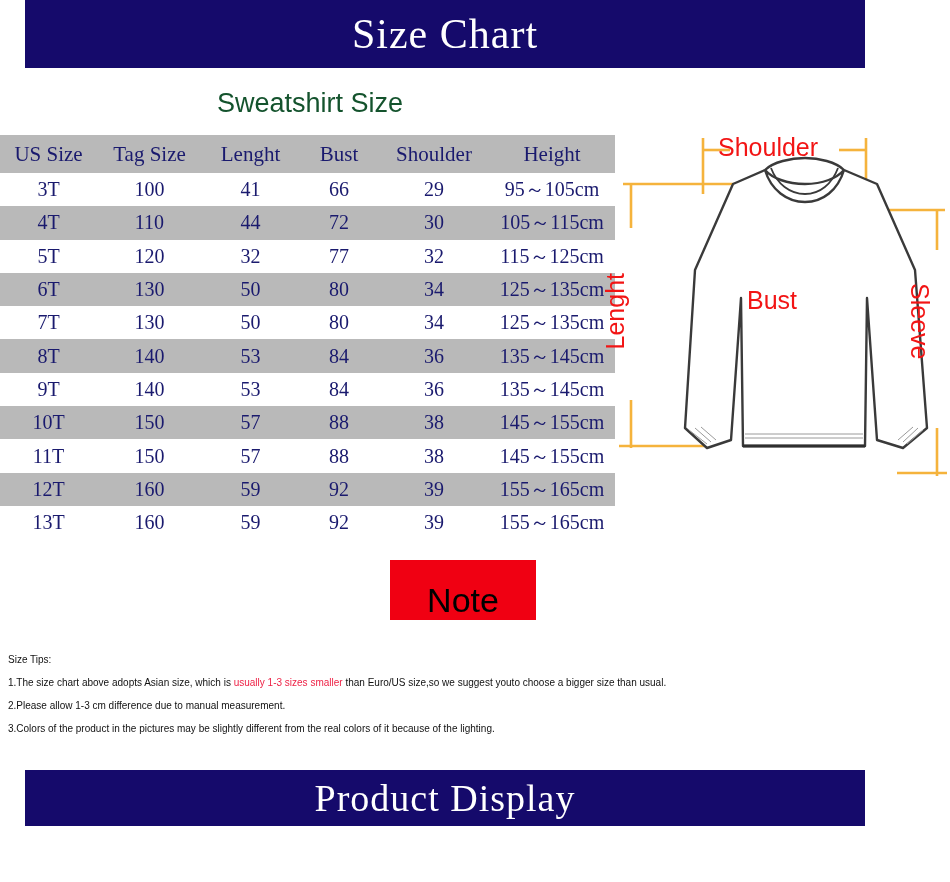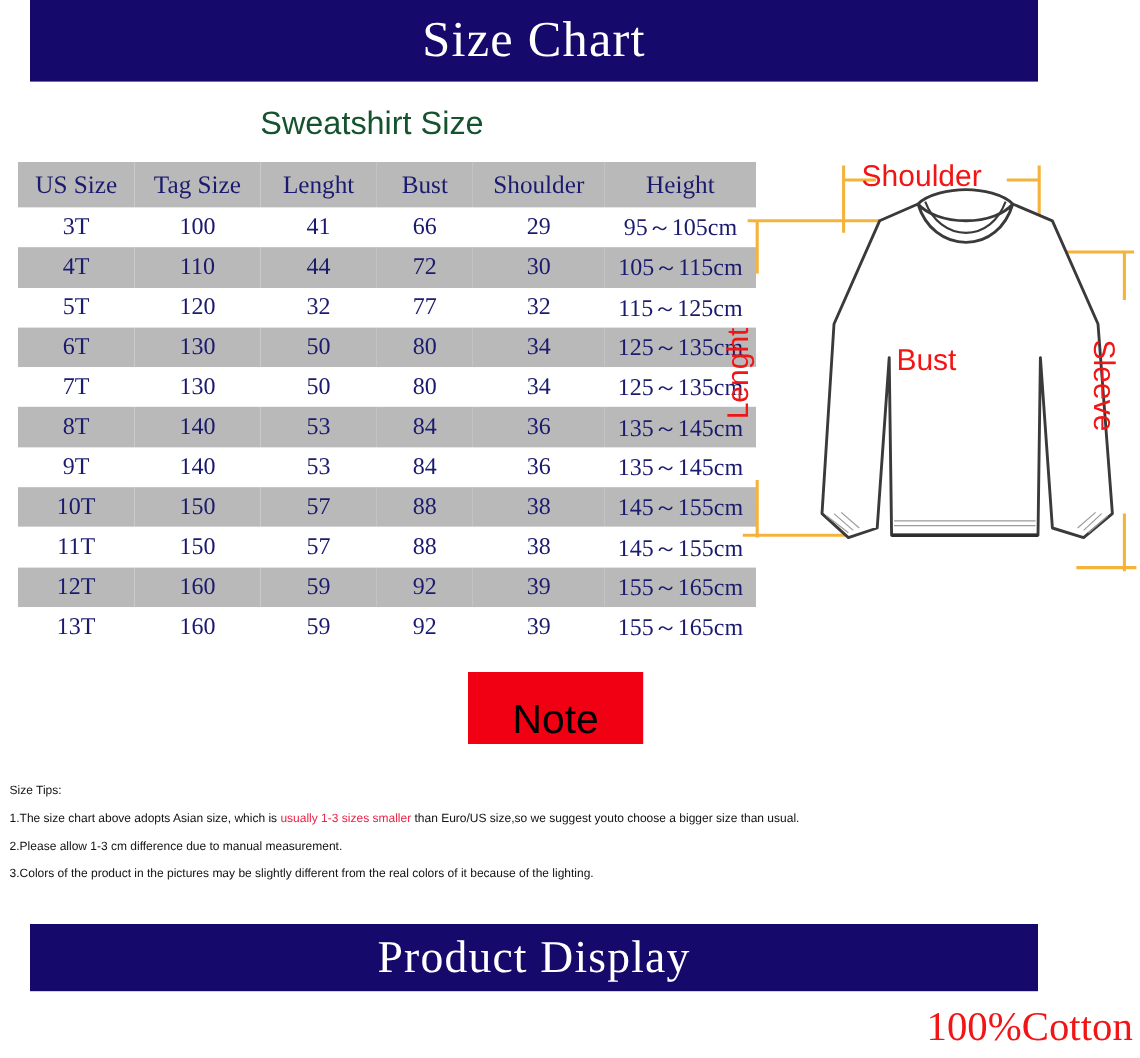--- a/index.html
+++ b/index.html
@@ -54,21 +54,20 @@
 
   
   #size-table {
     position: absolute;
     left: 0;
     top: 135px;
     width: 615px;
     border-collapse: collapse;
     table-layout: fixed;
     font-family: "Liberation Serif", serif;
-    margin-left: 15px;
   }
   #size-table th, #size-table td {
     color: #1a1a6e;
     text-align: center;
     padding: 0;
     height: 33.3px;
     font-weight: normal;
     font-size: 20px;
     border: none;
   }
@@ -343,15 +342,14 @@
       <span>than Euro/US size,so we suggest youto choose a bigger size than usual.</span>
     </div>
     <div class="tip-line">2.Please allow 1-3 cm difference due to manual measurement.</div>
     <div class="tip-line">3.Colors of the product in the pictures may be slightly different from the real colors of it because of the lighting.</div>
   </div>
 
   <div class="banner" id="banner-bottom">
     <span class="banner-text">Product Display</span>
   </div>
 
-  <div id="cotton-text">100%Cotton</div>
 
 </div>
 
 </body></html>

